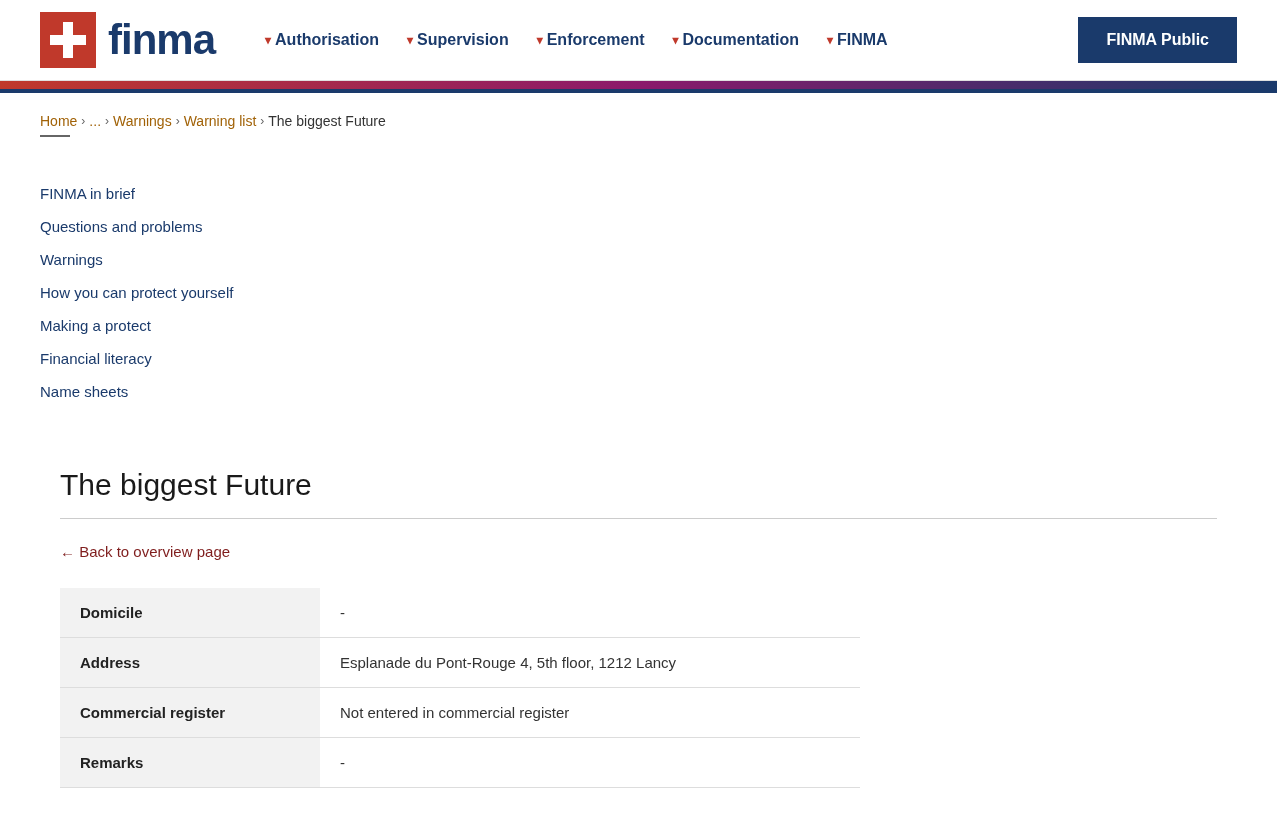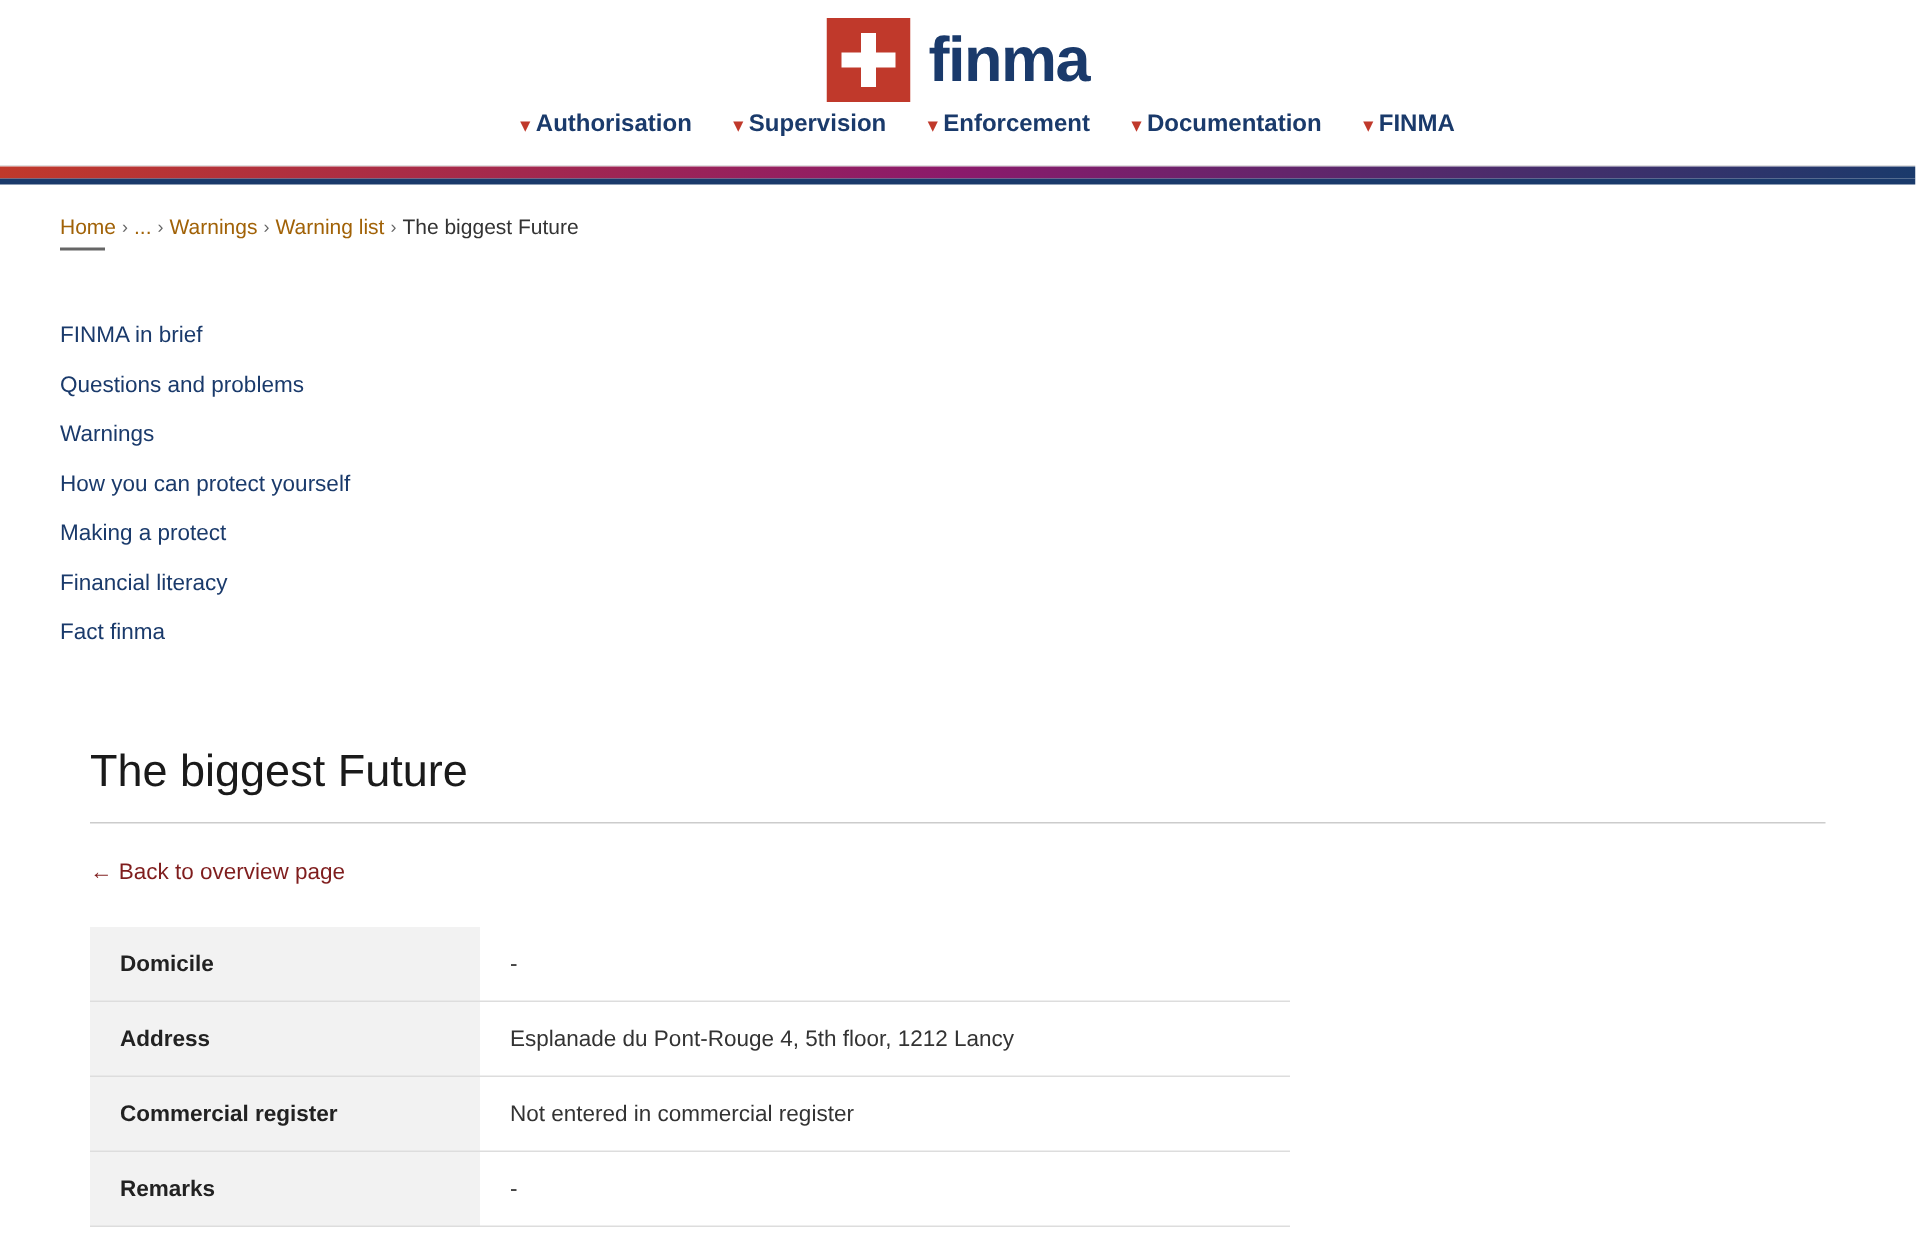--- a/index.html
+++ b/index.html
@@ -6,21 +6,20 @@
     body { font-family: Arial, sans-serif; background: #fff; color: #333; font-size: 15px; }
 
     
     .header {
       display: flex;
       align-items: center;
       justify-content: space-between;
       padding: 12px 40px;
       background: #fff;
       border-bottom: 1px solid #e0e0e0;
-      flex-direction: column;
     }
     .logo-area {
       display: flex;
       align-items: center;
       gap: 12px;
     }
     .logo-icon {
       width: 56px;
       height: 56px;
     }
@@ -208,20 +207,21 @@
     <a class="nav-item">
       <span class="chevron">▾</span>
       <span>Documentation</span>
     </a>
     <a class="nav-item">
       <span class="chevron">▾</span>
       <span>FINMA</span>
     </a>
   </nav>
 
+  <button class="finma-public-btn">FINMA Public</button>
 </header>
 
 <div class="gradient-bar"></div>
 <div class="blue-bar"></div>
 
 <div class="breadcrumb-area">
   <div class="breadcrumb">
     <a>Home</a>
     <span class="sep">›</span>
     <a>...</a>
@@ -237,21 +237,21 @@
 
 <div class="page-container">
 
   <aside class="sidebar">
     <a class="sidebar-item">FINMA in brief</a>
     <a class="sidebar-item">Questions and problems</a>
     <a class="sidebar-item">Warnings</a>
     <a class="sidebar-item">How you can protect yourself</a>
     <a class="sidebar-item">Making a protect</a>
     <a class="sidebar-item">Financial literacy</a>
-    <a class="sidebar-item">Fact finma</a>
+    <a class="sidebar-item">Name sheets</a>
   </aside>
 
   <main class="main-content">
     <h1 class="page-title">The biggest Future</h1>
 
     <a class="back-link">← Back to overview page</a>
 
     <table class="detail-table">
       <tbody>
         <tr>

